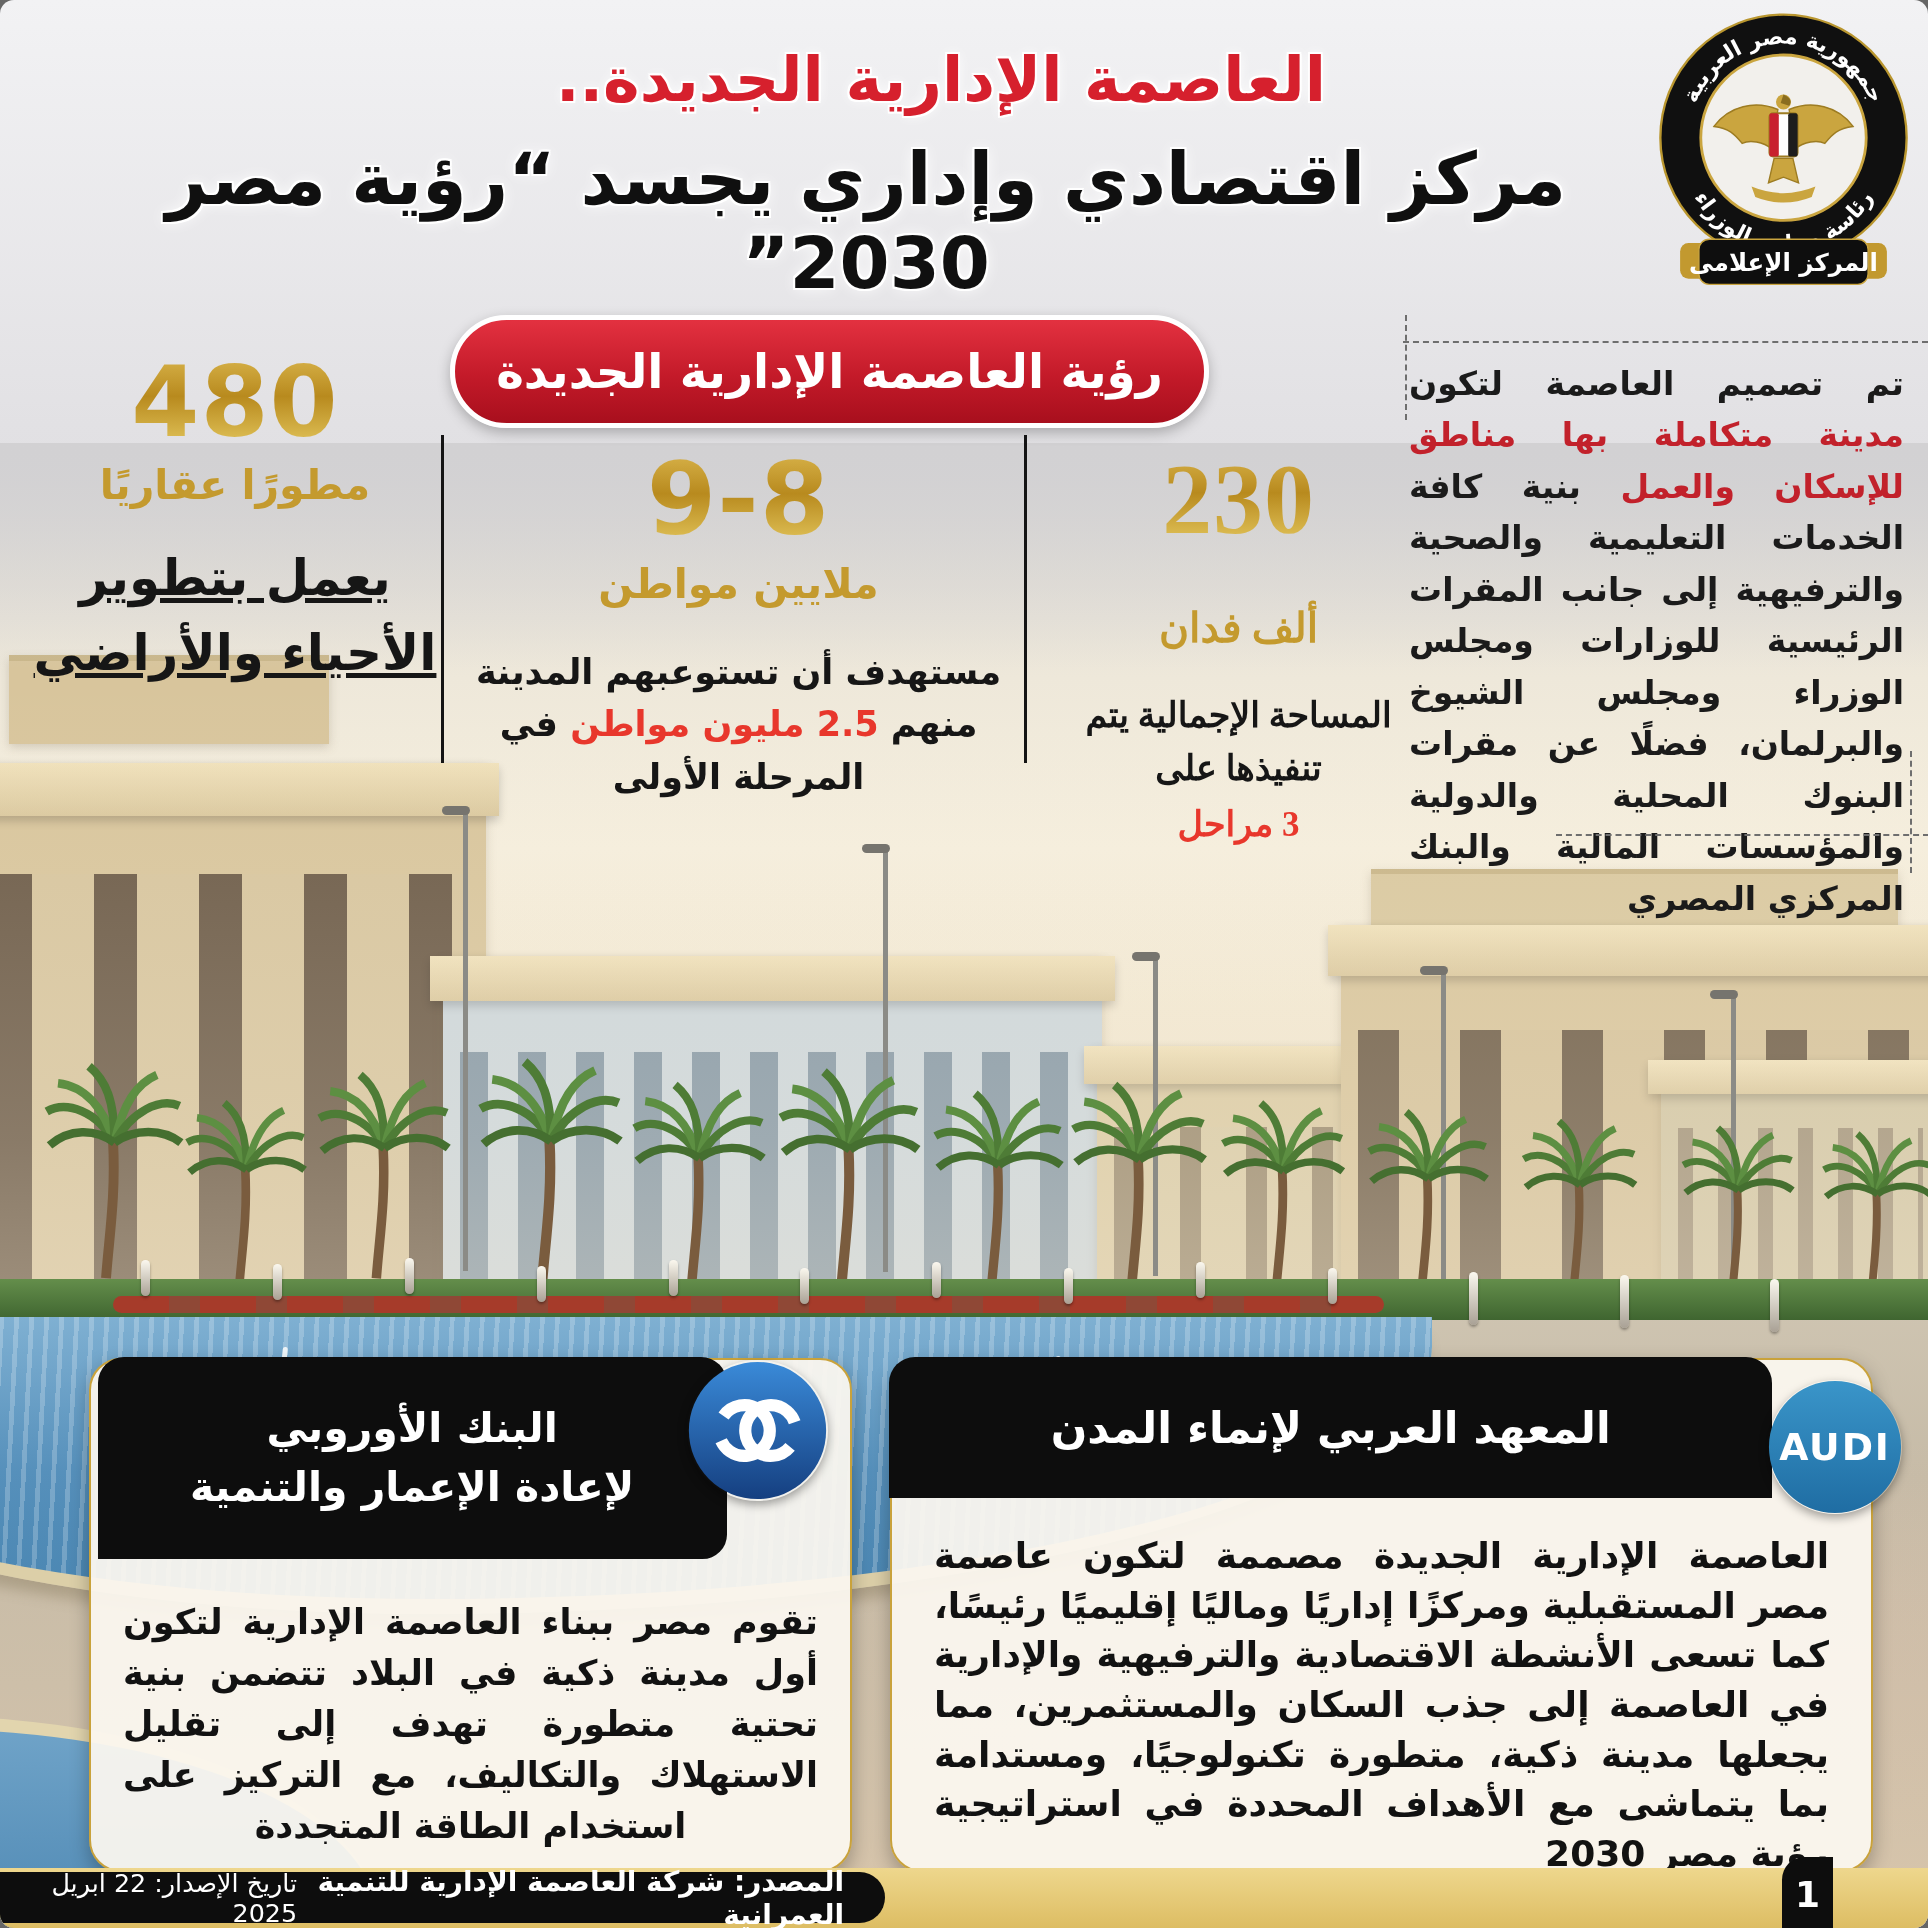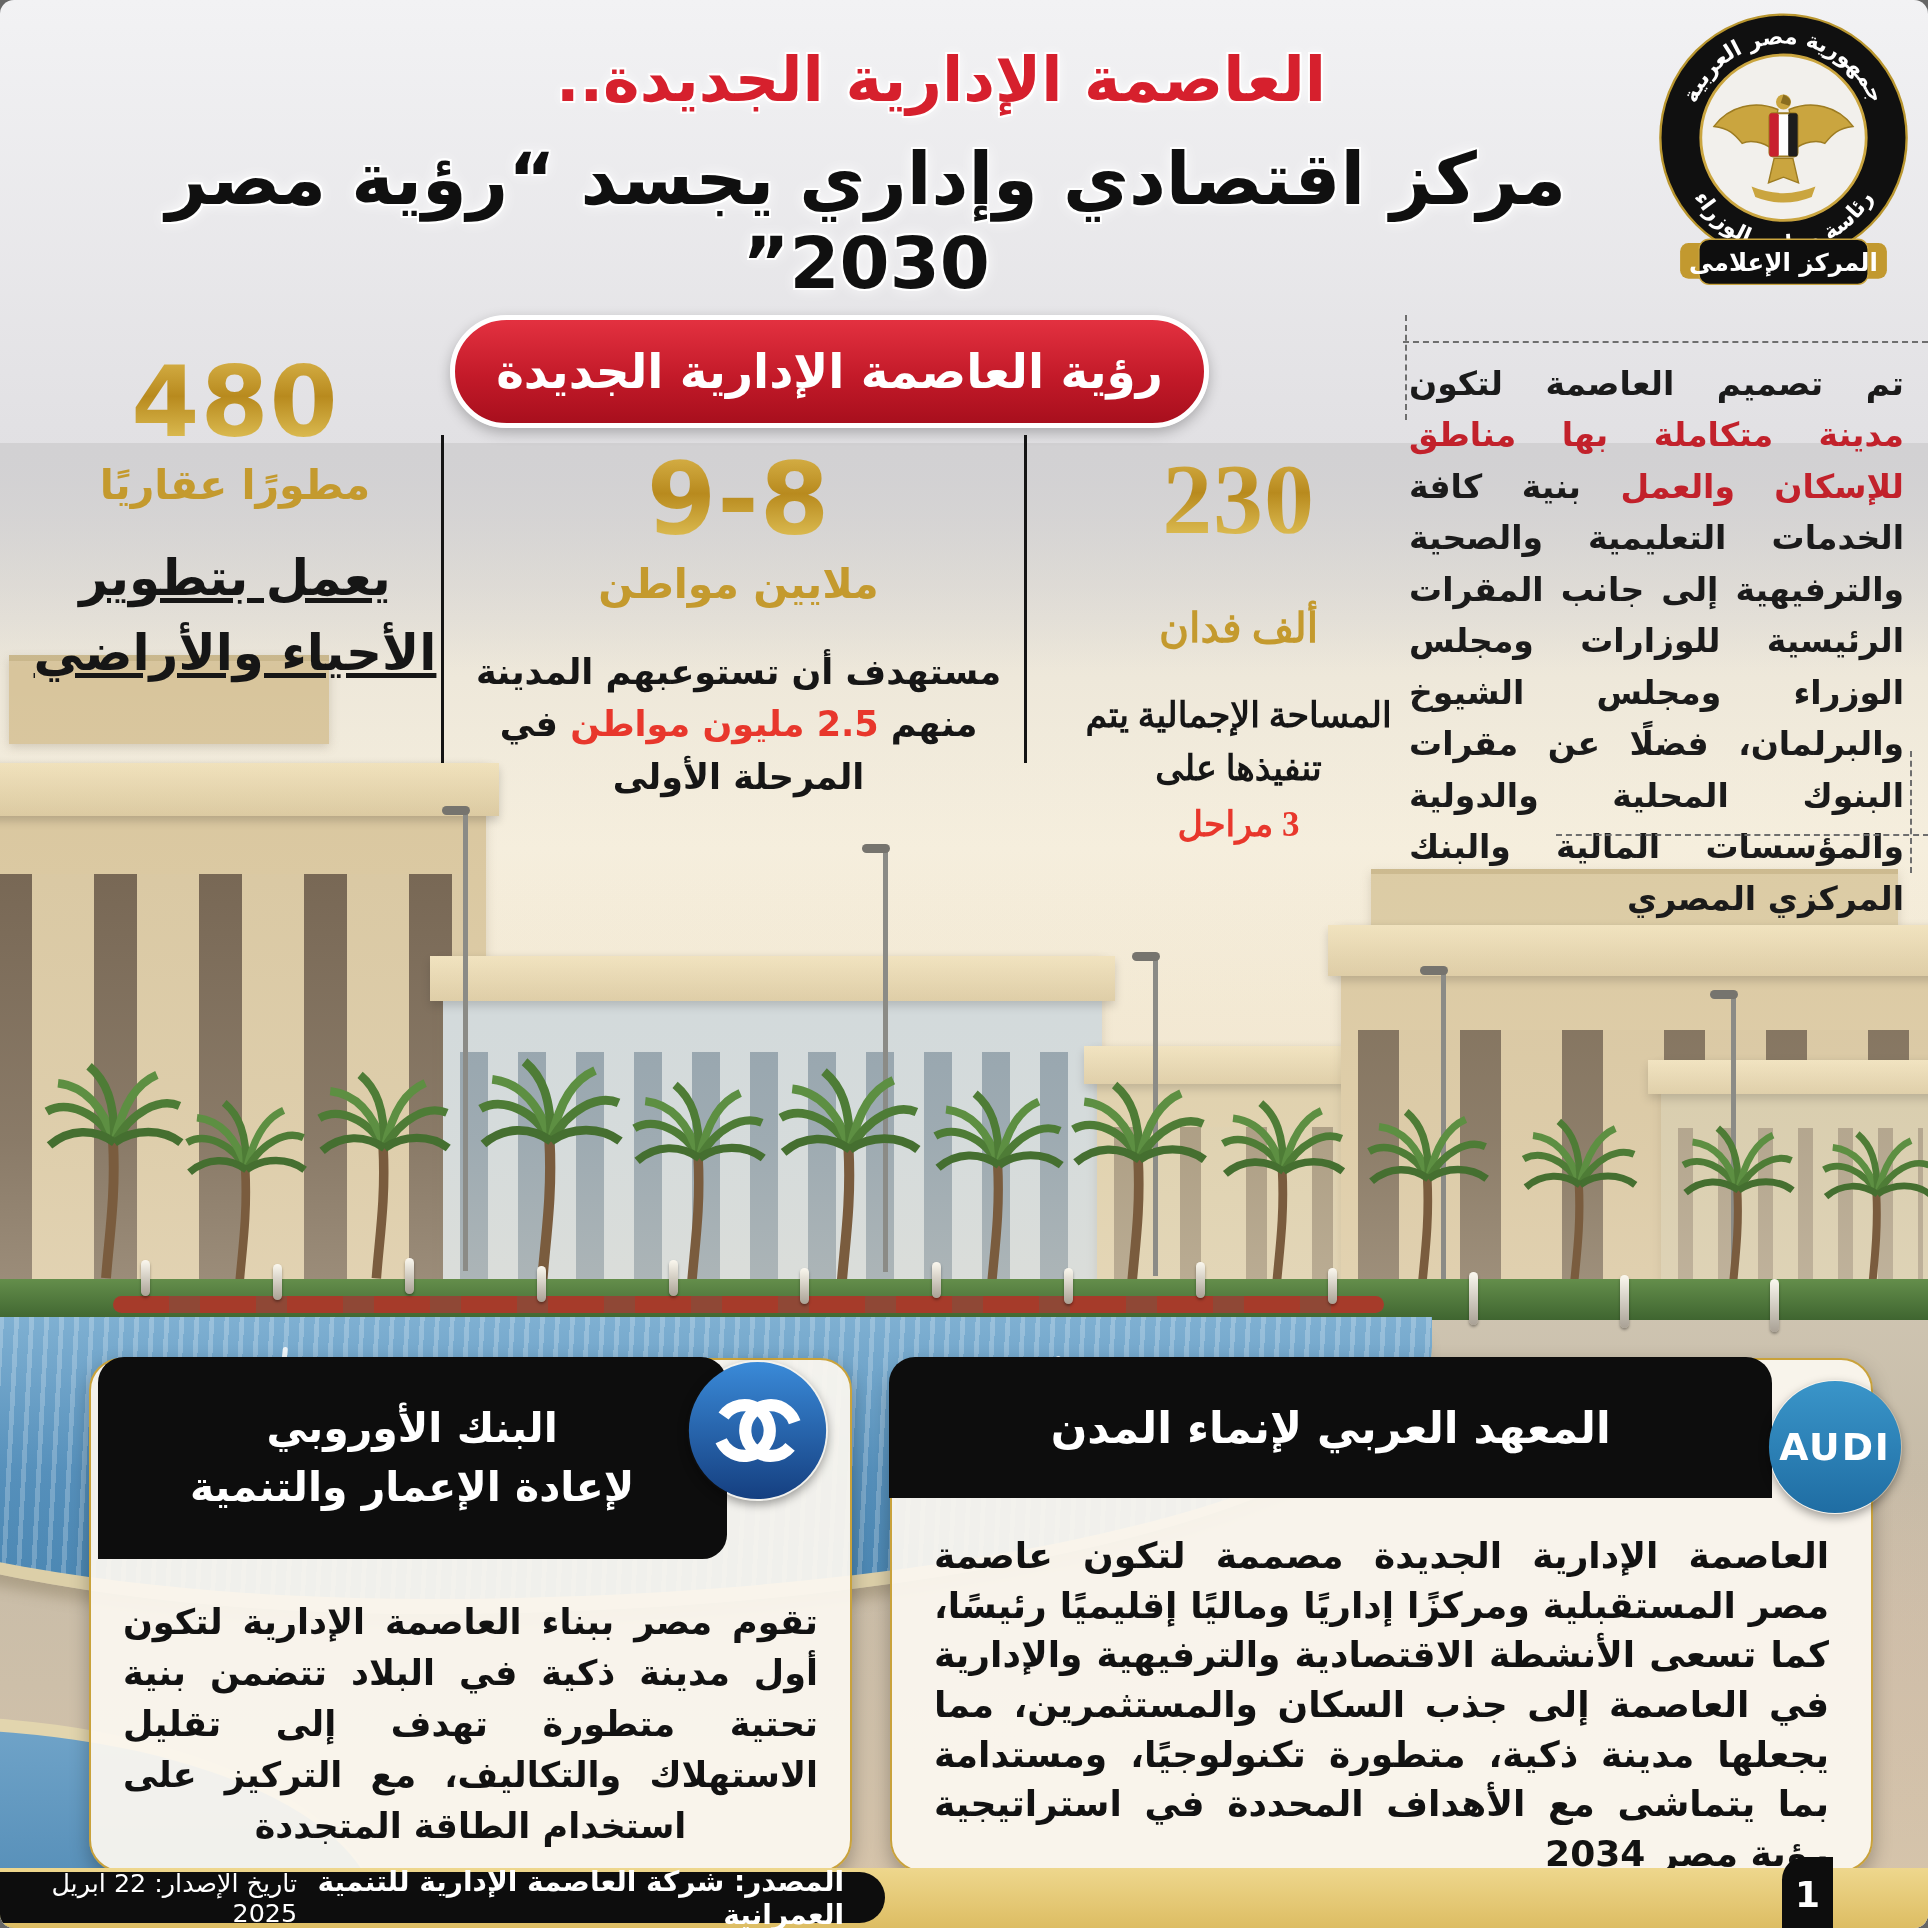--- a/index.html
+++ b/index.html
@@ -355,21 +355,21 @@
   <div class="card card-audi">
     <div class="card-header">
       <div>المعهد العربي لإنماء المدن</div>
     </div>
     <div class="logo-circle" style="left:876px;top:20px;width:134px;height:134px">
       <svg width="134" height="134" viewBox="0 0 142 142">
         <circle cx="71" cy="71" r="70" fill="url(#abg)"></circle>
         <text x="71" y="85" text-anchor="middle" font-size="40" font-weight="bold" fill="#ffffff" letter-spacing="2" font-family="DejaVu Sans, sans-serif">AUDI</text>
       </svg>
     </div>
-    <div class="card-body">العاصمة الإدارية الجديدة مصممة لتكون عاصمة مصر المستقبلية ومركزًا إداريًا وماليًا إقليميًا رئيسًا، كما تسعى الأنشطة الاقتصادية والترفيهية والإدارية في العاصمة إلى جذب السكان والمستثمرين، مما يجعلها مدينة ذكية، متطورة تكنولوجيًا، ومستدامة بما يتماشى مع الأهداف المحددة في استراتيجية رؤية مصر 2034</div>
+    <div class="card-body">العاصمة الإدارية الجديدة مصممة لتكون عاصمة مصر المستقبلية ومركزًا إداريًا وماليًا إقليميًا رئيسًا، كما تسعى الأنشطة الاقتصادية والترفيهية والإدارية في العاصمة إلى جذب السكان والمستثمرين، مما يجعلها مدينة ذكية، متطورة تكنولوجيًا، ومستدامة بما يتماشى مع الأهداف المحددة في استراتيجية رؤية مصر 2030</div>
   </div>
 
   <div class="abs footer-strip"></div>
   <div class="abs source-bar">
     <span class="src">المصدر: شركة العاصمة الإدارية للتنمية العمرانية</span>
     <span class="dt">تاريخ الإصدار: 22 ابريل 2025</span>
   </div>
   <div class="abs page-tab">
     <span>1</span>
   </div>

